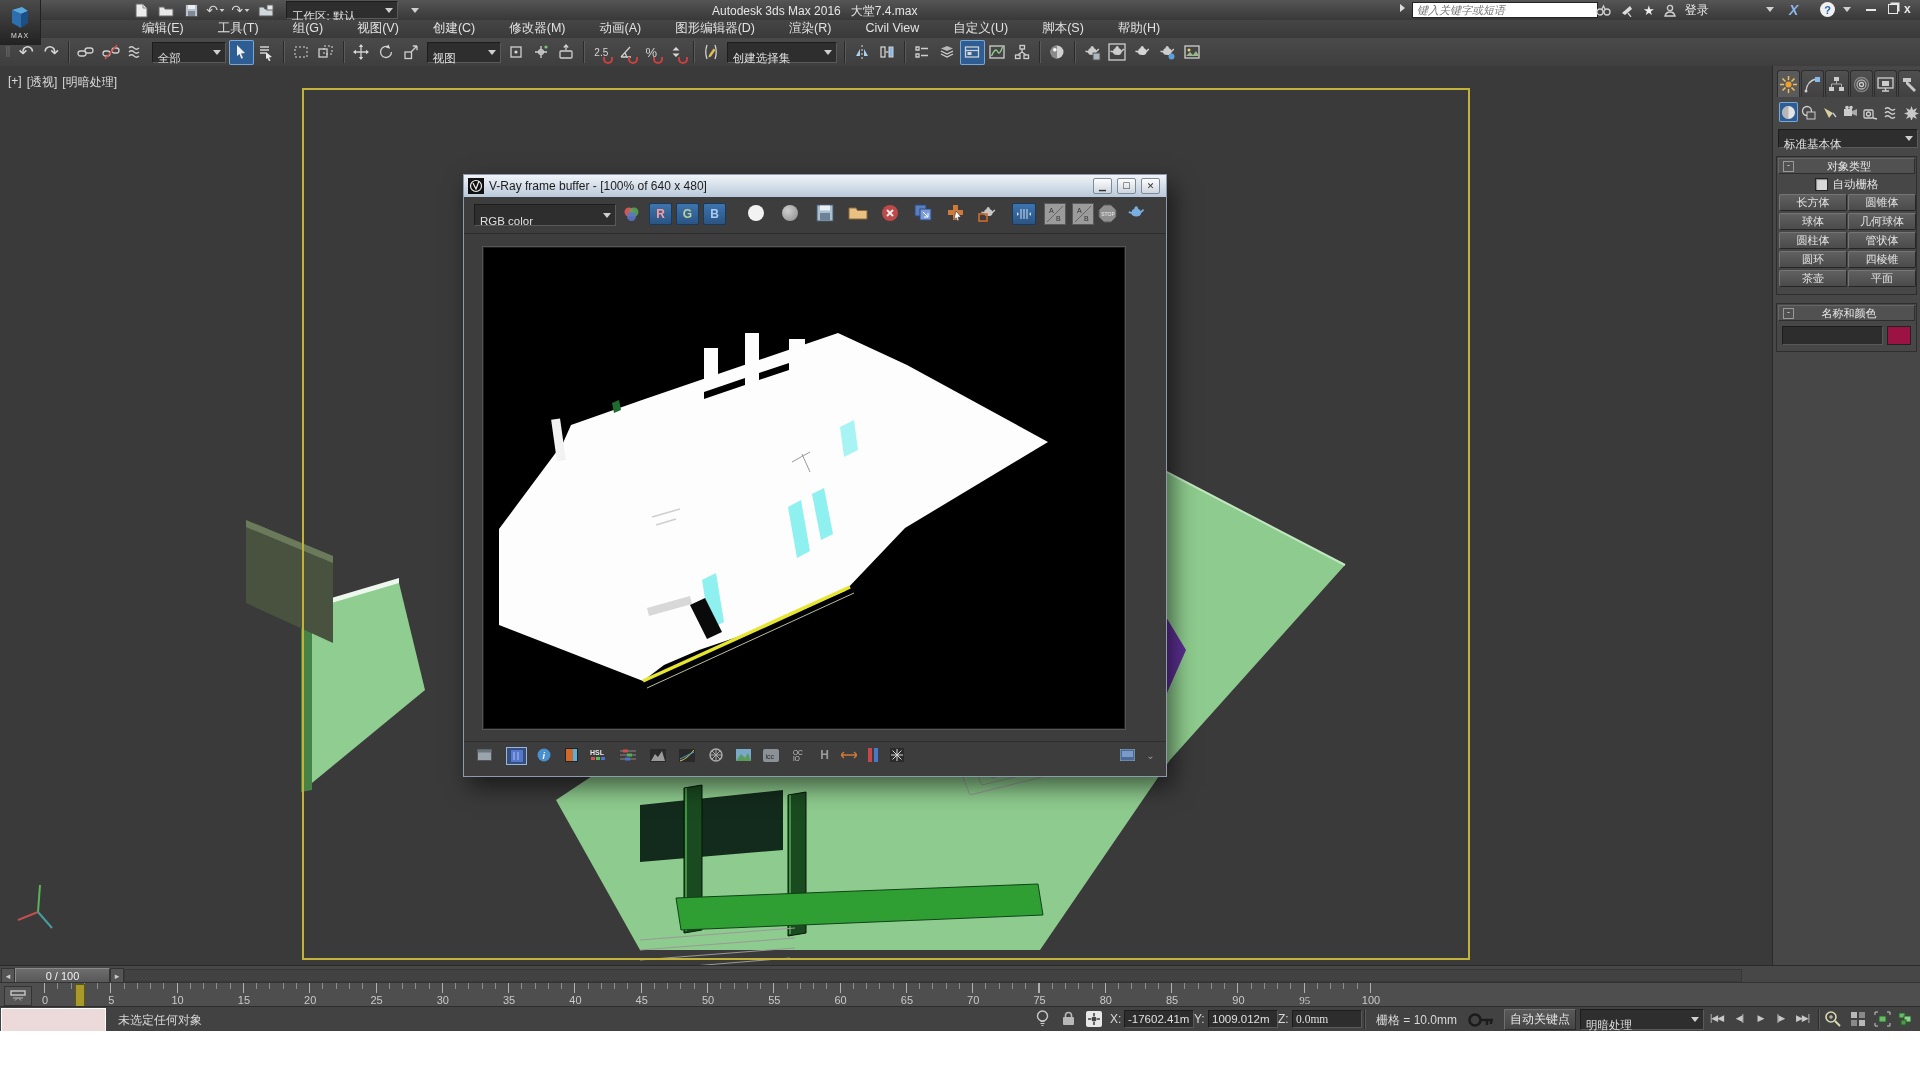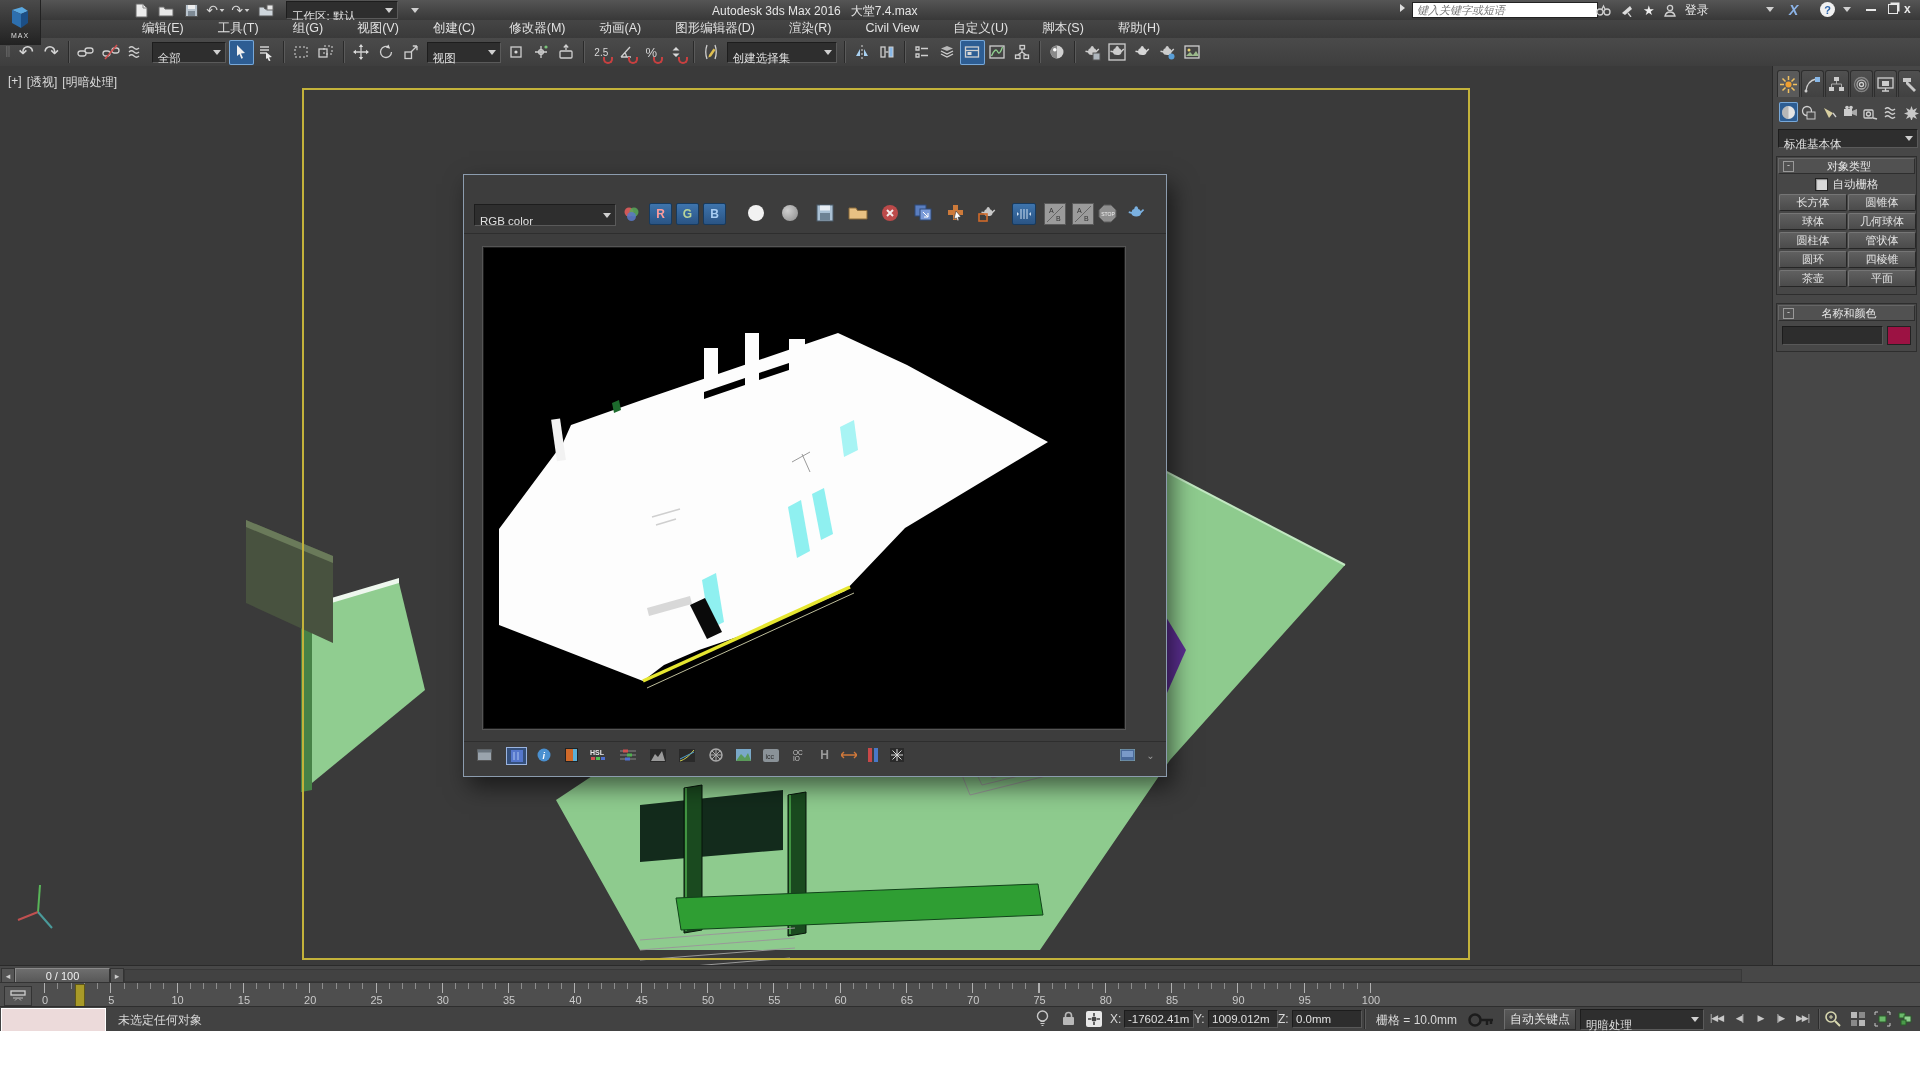--- a/index.html
+++ b/index.html
@@ -441,20 +441,33 @@
   <div class="abs" id="vp-label">
     <span>[+]</span>
     <span>[透视]</span>
     <span>[明暗处理]</span>
   </div>
 </div>
 
 <div class="abs" style="left:1915px;top:700px;width:4px;height:90px;background:#c9c9c9;border-radius:2px;"></div>
 
 <div class="abs" id="vfb">
+  <div class="abs" id="vfb-title">
+    <svg class="i" width="16" height="16" style="margin-left:4px;">
+          <rect width="16" height="16" fill="#111"></rect>
+          <circle cx="8" cy="8" r="5.5" fill="none" stroke="#eee" stroke-width="1.2"></circle>
+          <path d="M5 5l3 6 3-8" stroke="#eee" stroke-width="1.2" fill="none"></path>
+        </svg>
+    <span class="t">V-Ray frame buffer - [100% of 640 x 480]</span>
+    <div style="margin-left:auto;margin-right:6px;display:flex;">
+      <span class="vfb-winbtn">▁</span>
+      <span class="vfb-winbtn">☐</span>
+      <span class="vfb-winbtn">✕</span>
+    </div>
+  </div>
   <div class="abs" id="vfb-toolbar">
     <div class="dd abs" style="left:10px;top:7px;width:140px;height:20px;">
           <span class="txt">RGB color</span>
           <span class="arr"></span>
         </div>
     <div class="abs ti" style="left:157px;top:7px;">
           <svg class="i" width="20" height="20">
             <circle cx="8" cy="8" r="4.5" fill="#d05858"></circle>
             <circle cx="13" cy="8" r="4.5" fill="#58a858" opacity=".85"></circle>
             <circle cx="10.5" cy="12.5" r="4.5" fill="#5878c8" opacity=".85"></circle>
@@ -826,21 +839,21 @@
           <span class="tick-label" style="left: 607.7px;">45</span>
           <span class="tick-label" style="left: 674px;">50</span>
           <span class="tick-label" style="left: 740.3px;">55</span>
           <span class="tick-label" style="left: 806.6px;">60</span>
           <span class="tick-label" style="left: 872.9px;">65</span>
           <span class="tick-label" style="left: 939.2px;">70</span>
           <span class="tick-label" style="left: 1005.5px;">75</span>
           <span class="tick-label" style="left: 1071.8px;">80</span>
           <span class="tick-label" style="left: 1138.1px;">85</span>
           <span class="tick-label" style="left: 1204.4px;">90</span>
-          <span class="tick-label" style="left: 1270.7px;">95</span>
+          <span class="tick-label" style="left: 1270.7px; font-family: Liberation Serif, serif;">95</span>
           <span class="tick-label" style="left: 1337px;">100</span>
         </div>
   </div>
 </div>
 
 <div class="abs" id="statusbar">
   <div class="abs" style="left:1px;top:1px;width:103px;height:22px;background:#ecdada;border:1px solid #fff;"></div>
   <span class="abs" style="left:118px;top:5px;">未选定任何对象</span>
   <div class="abs ti" style="left:1036px;top:3px;">
         <svg class="i" width="13" height="17">
@@ -862,21 +875,21 @@
       </div>
   <span class="abs" style="left:1110px;top:5px;">X:</span>
   <div class="field abs" style="left:1124px;top:3px;width:62px;">
         <span>-17602.41m</span>
       </div>
   <span class="abs" style="left:1194px;top:5px;">Y:</span>
   <div class="field abs" style="left:1208px;top:3px;width:62px;">
         <span>1009.012m</span>
       </div>
   <span class="abs" style="left:1278px;top:5px;">Z:</span>
-  <div class="field abs" style="left:1292px;top:3px;width:62px;">
+  <div class="field abs" style="left:1292px;top:3px;width:62px;font-family:Liberation Serif, serif;">
         <span>0.0mm</span>
       </div>
   <div class="abs" style="left:1364px;top:2px;width:1px;height:20px;background:#2c2c2c;border-right:1px solid #5a5a5a;"></div>
   <span class="abs" style="left:1376px;top:5px;">栅格 = 10.0mm</span>
   <div class="abs ti" style="left:1468px;top:6px;">
         <svg class="i" width="26" height="14">
           <circle cx="7" cy="7" r="5.5" fill="none" stroke="#1c1c1c" stroke-width="2.5"></circle>
           <path d="M12 7h13M19 7v5M23 7v4" stroke="#1c1c1c" stroke-width="2.5"></path>
         </svg>
       </div>

